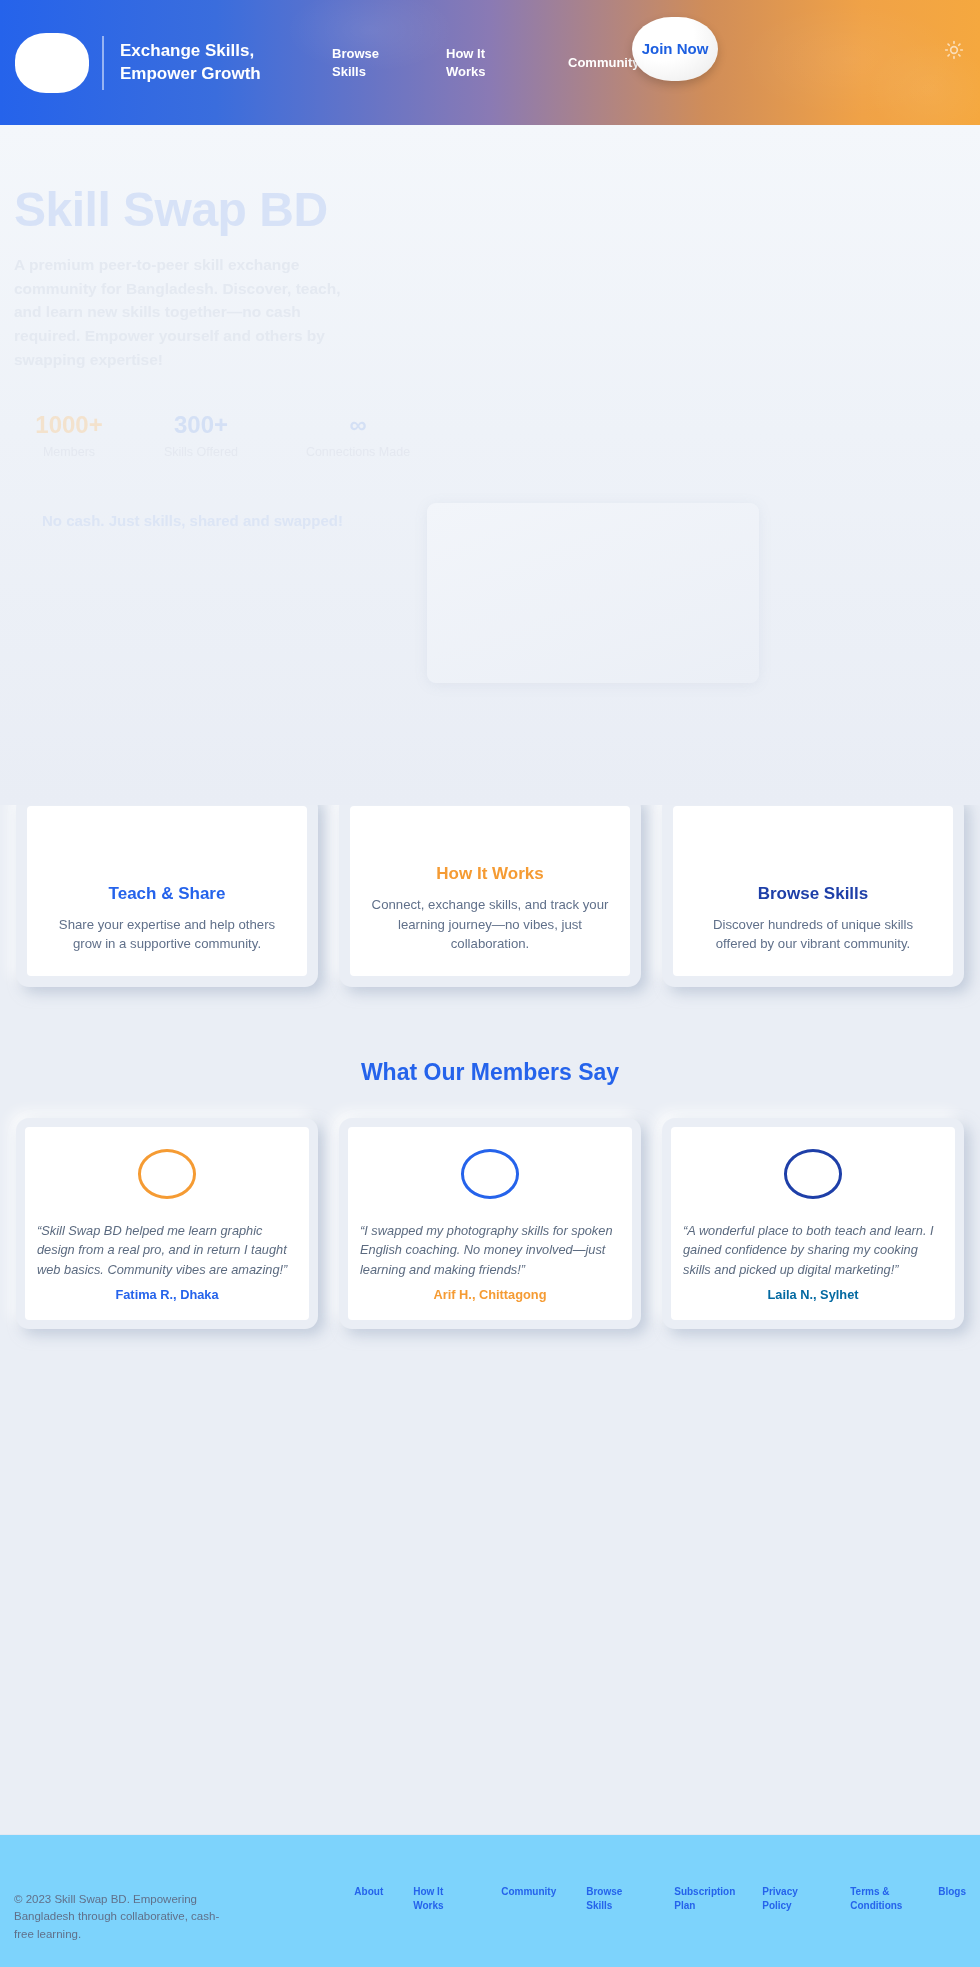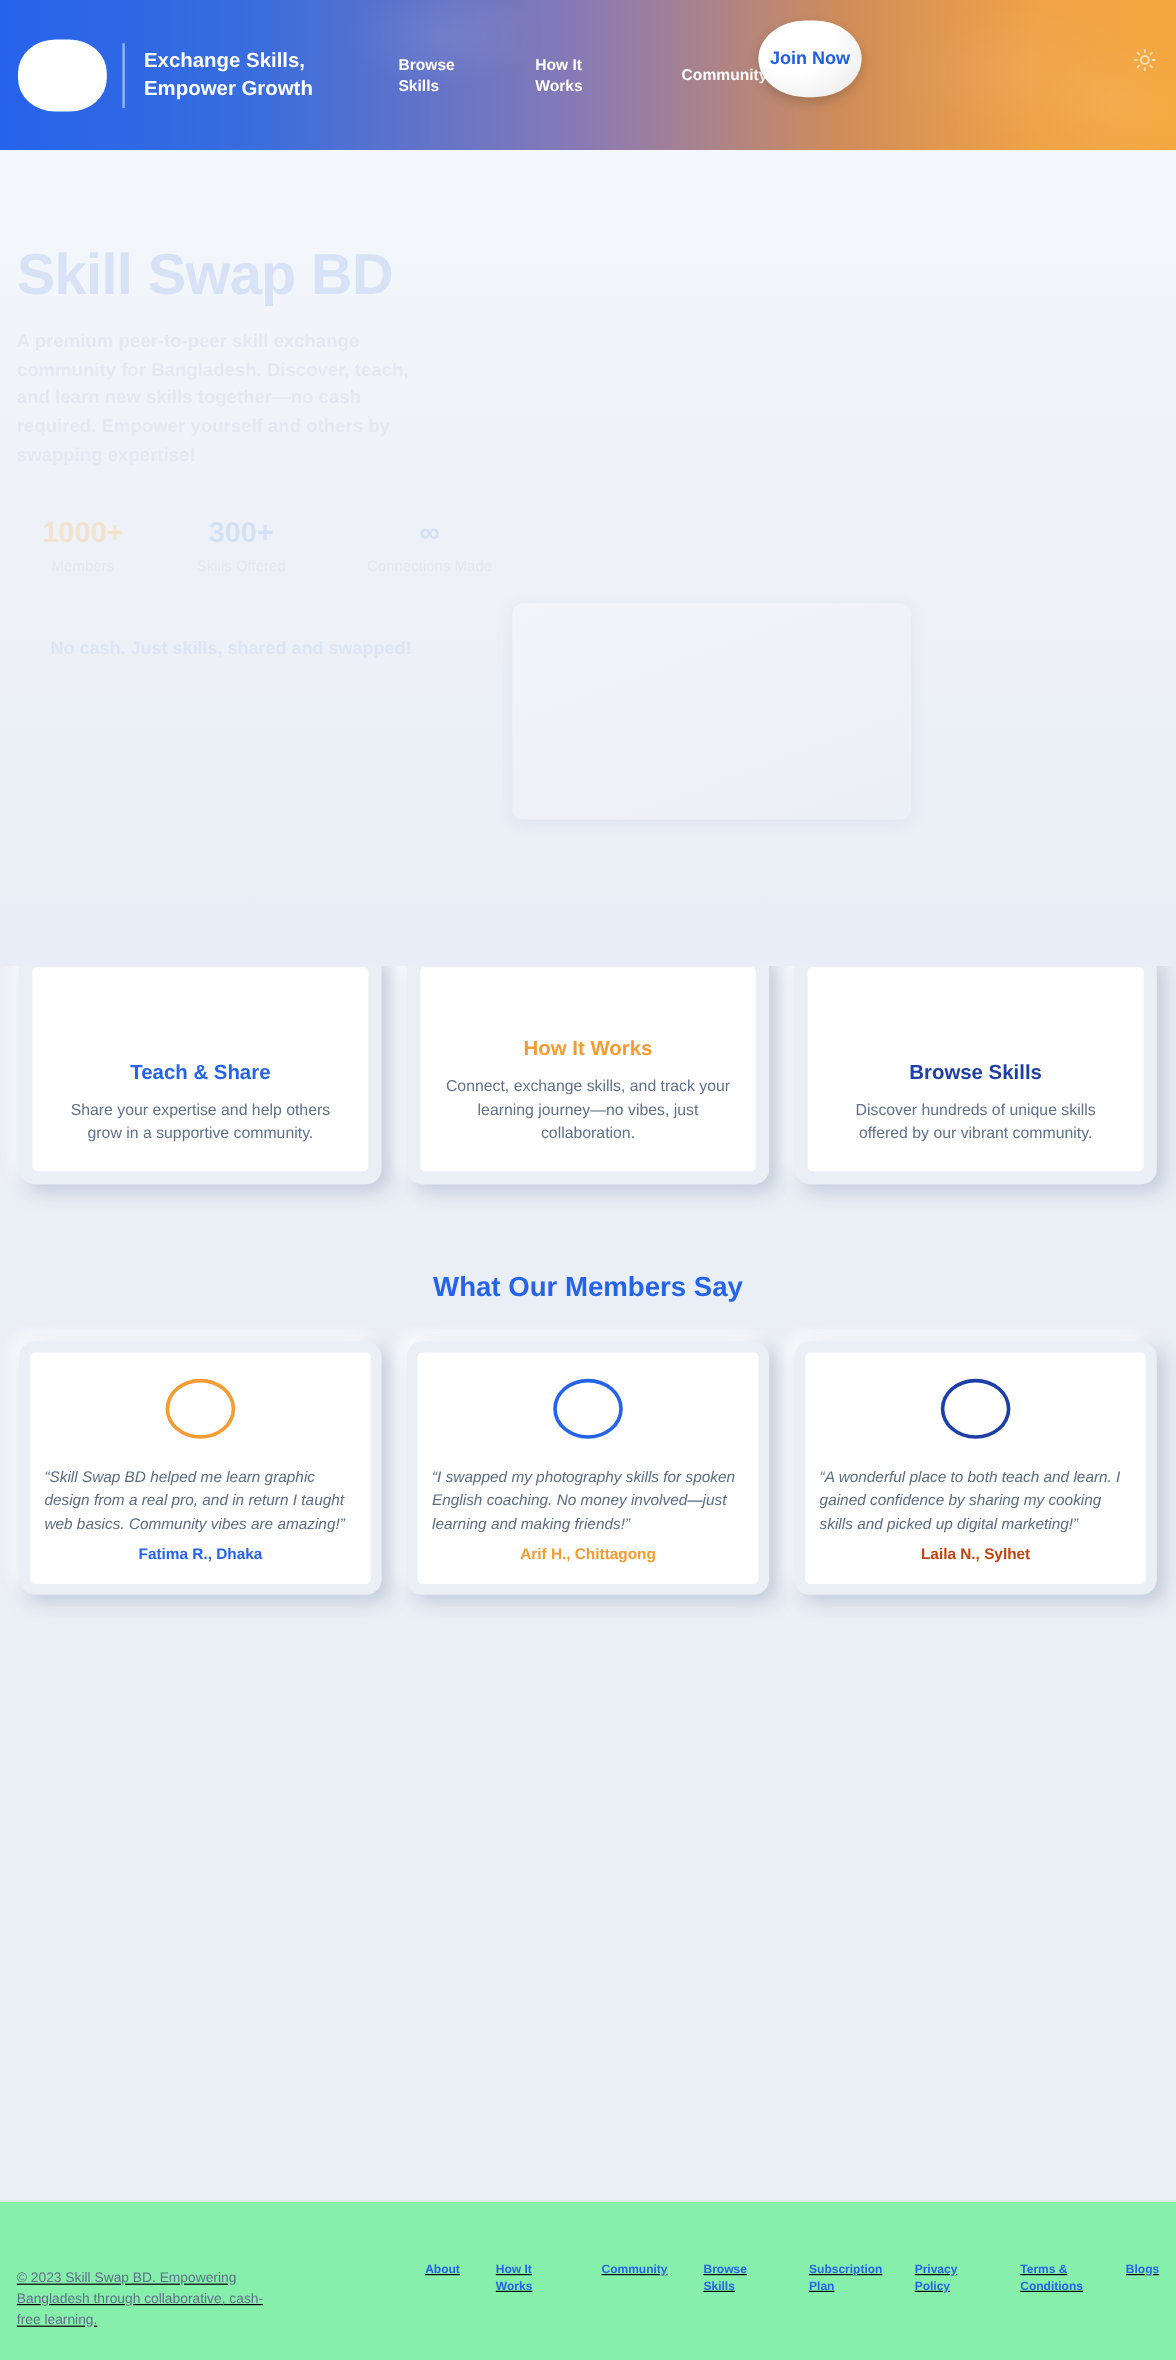--- a/index.html
+++ b/index.html
@@ -66,21 +66,21 @@
     line-height:1.45;z-index:5;cursor:pointer;
   }
   .theme-toggle{
     position:absolute;right:16px;top:40px;
     width:20px;height:20px;cursor:pointer;z-index:4;opacity:.62;
   }
 
   
   .hero{
     position:relative;
-    padding:80px 0 0 14px;
+    padding:60px 0 0 14px;
     background:linear-gradient(180deg,#f4f7fb 0%, #eef2f8 45%, #e9edf5 100%);
     height:680px;
   }
   .hero-title{
     font-size:48px;font-weight:bold;color:#d7e2f7;letter-spacing:-.5px;
     line-height:1.05;
   }
   .hero-sub{
     margin-top:18px;width:355px;
     font-size:15.5px;line-height:1.52;font-weight:bold;
@@ -165,23 +165,23 @@
   .avatar.darkblue{ border-color:#1e3fa8; }
   .testi-quote{
     font-size:12.8px;font-style:italic;color:#5c6b80;
     line-height:1.52;text-align:left;flex:1;
   }
   .testi-author{ font-size:12.8px;font-weight:bold;margin-top:8px; }
 
   
   .footer{
     position:absolute;left:0;bottom:0;width:980px;
-    background:#86efac;border-top:1px solid #e2e8f2;
+    background:#7dd3fc;border-top:1px solid #e2e8f2;
     padding:30px 14px 24px;
-    display:flex;align-items:flex-start;text-decoration:underline;
+    display:flex;align-items:flex-start;
   }
   .footer-copy{
     width:222px;font-size:11.5px;color:#60708a;line-height:1.52;
     padding-top:26px;
   }
   .footer-links{
     flex:1;display:flex;flex-wrap:wrap;justify-content:flex-end;
     align-items:flex-start;padding-top:20px;gap:0 30px;
   }
   .footer-link{
@@ -272,21 +272,21 @@
     <div class="testi-card">
       <div class="avatar blue"></div>
       <div class="testi-quote">“I swapped my photography skills for spoken English coaching. No money involved—just learning and making friends!”</div>
       <div class="testi-author" style="color:#f59b33">Arif H., Chittagong</div>
     </div>
   </div>
   <div class="testi-outer">
     <div class="testi-card">
       <div class="avatar darkblue"></div>
       <div class="testi-quote">“A wonderful place to both teach and learn. I gained confidence by sharing my cooking skills and picked up digital marketing!”</div>
-      <div class="testi-author" style="color:#c2410c">Laila N., Sylhet</div>
+      <div class="testi-author" style="color:#0369a1">Laila N., Sylhet</div>
     </div>
   </div>
 </div>
 
 <div class="footer">
   <div class="footer-copy">© 2023 Skill Swap BD. Empowering Bangladesh through collaborative, cash-free learning.</div>
   <div class="footer-links">
     <div class="footer-link">About</div>
     <div class="footer-link">How It Works</div>
     <div class="footer-link">Community</div>

